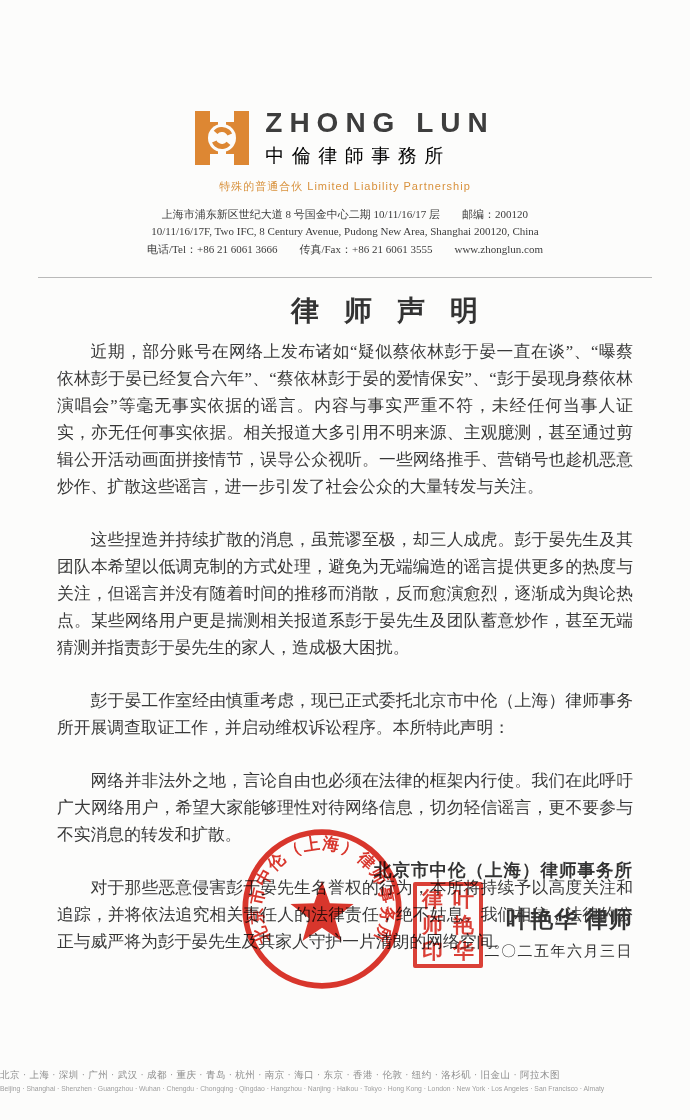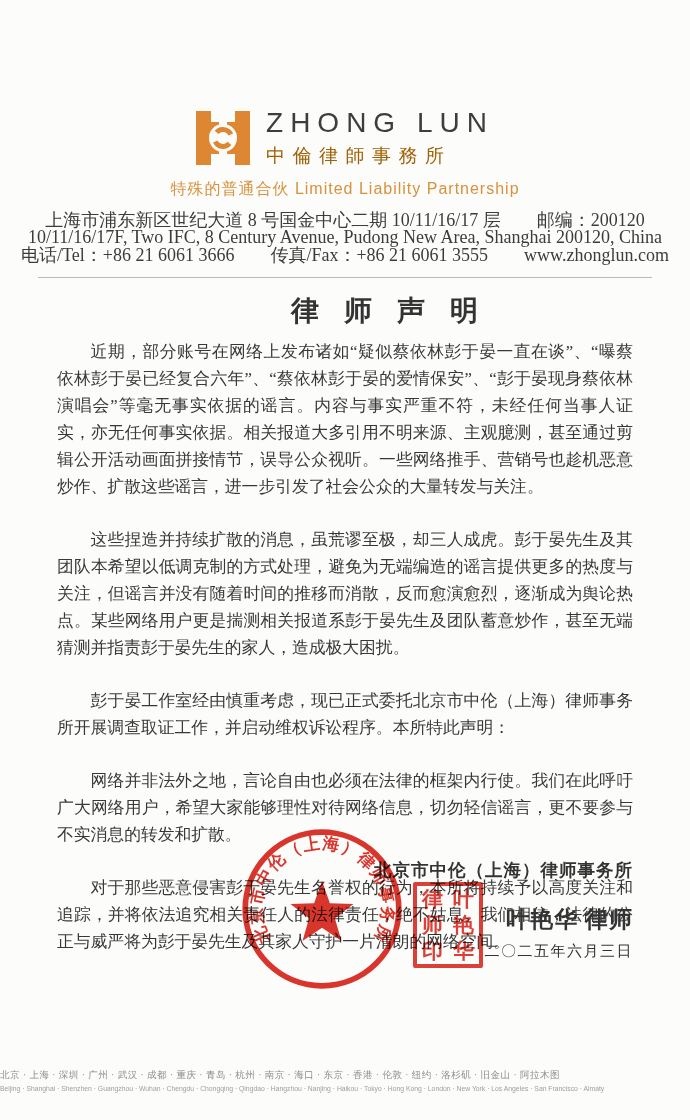--- a/index.html
+++ b/index.html
@@ -12,30 +12,30 @@
     font-family:"Liberation Serif","DejaVu Serif",serif;
     color:#3a3a3a;
   }
   
   .letterhead{position:absolute;top:108px;left:0;width:100%;text-align:center;}
   .logo-row{display:flex;justify-content:center;align-items:center;gap:16px;}
   .logo-mark{width:54px;height:54px;flex:0 0 auto;}
   .logo-text{text-align:left;}
   .brand-en{
     font-family:"Liberation Sans","DejaVu Sans",sans-serif;
-    font-size:28px;letter-spacing:7px;color:#3d3d3d;line-height:1.1;white-space:nowrap;
+    font-size:28px;letter-spacing:7px;color:#3d3d3d;line-height:1.1;white-space:nowrap;font-weight:bold;
   }
   .brand-zh{
-    font-size:19px;letter-spacing:7.5px;color:#a16207;margin-top:4px;white-space:nowrap;
+    font-size:19px;letter-spacing:7.5px;color:#000000;margin-top:4px;white-space:nowrap;
   }
   .tagline{
-    margin-top:10px;font-size:16px;letter-spacing:1px;color:#d8913c;
+    margin-top:10px;font-size:11px;letter-spacing:1px;color:#d8913c;
     font-family:"Liberation Sans","DejaVu Sans",sans-serif;
   }
-  .addr{margin-top:12px;font-size:18px;line-height:17.5px;color:#3c3c3c;}
+  .addr{margin-top:12px;font-size:11px;line-height:17.5px;color:#3c3c3c;}
   .addr div{white-space:nowrap;}
   .rule{
     position:absolute;top:277px;left:38px;width:614px;height:0;
     border-top:1.5px solid #b9b9b9;
   }
   
   .doc-title{
     position:absolute;top:292px;left:0;width:100%;text-align:center;
     font-size:28px;font-weight:700;letter-spacing:9px;color:#333;padding-left:44px;
   }

